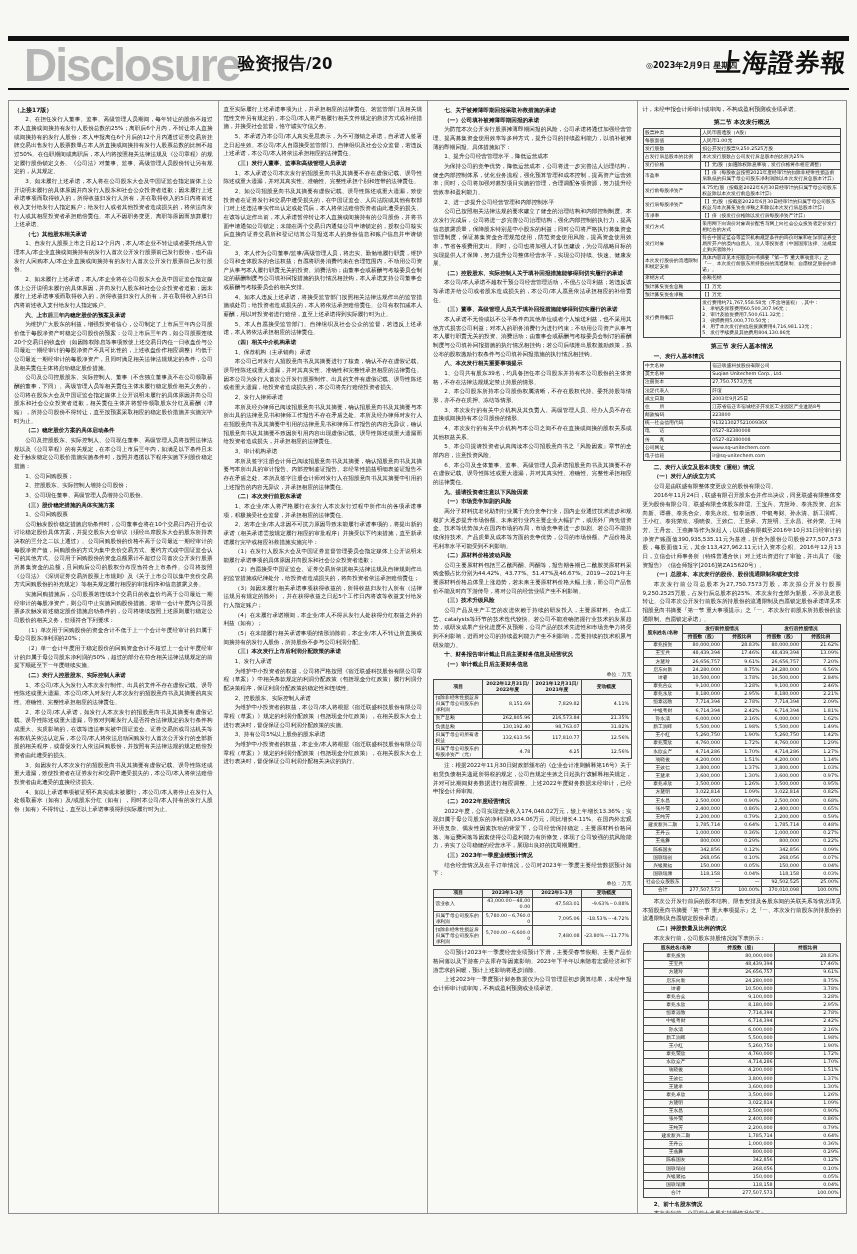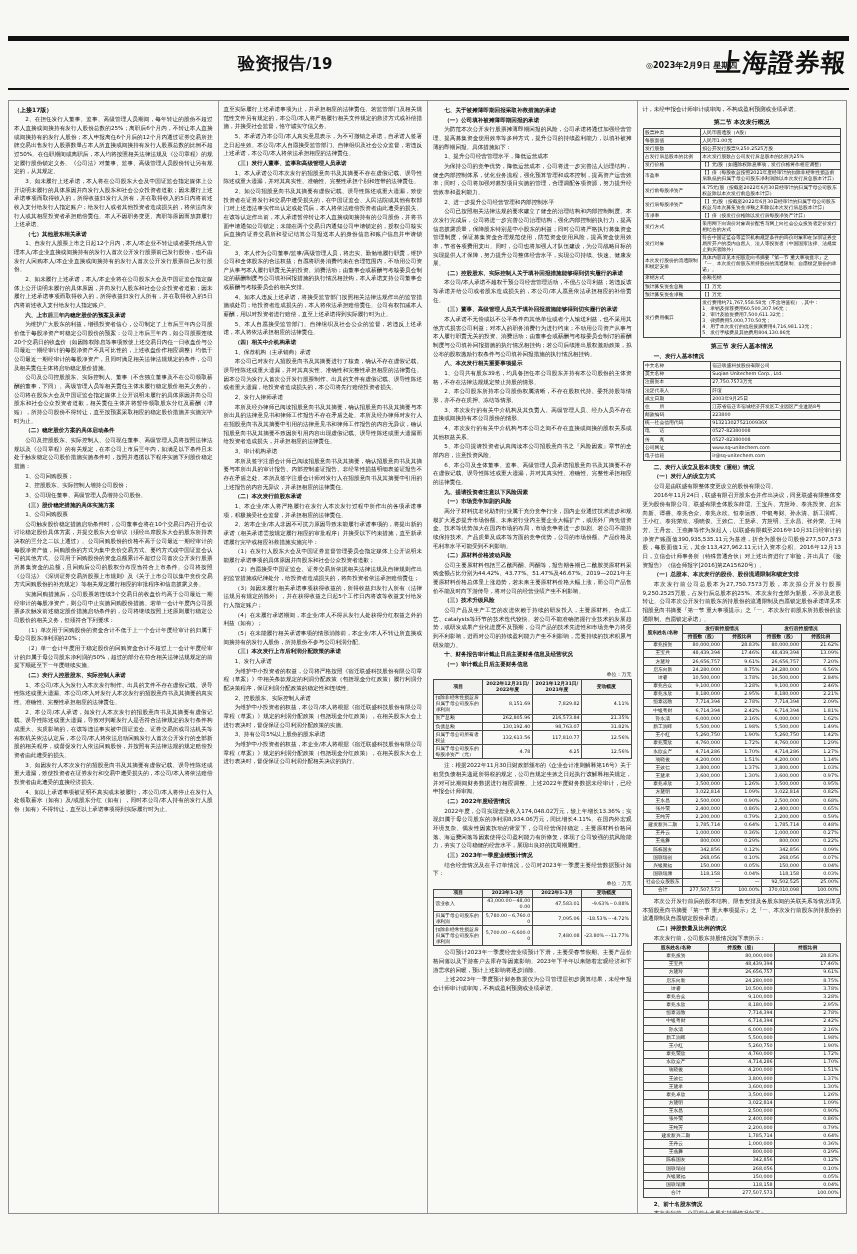--- a/index.html
+++ b/index.html
@@ -33,21 +33,22 @@
   td.num{text-align:right;} td.ctr{text-align:center;} td.lft{text-align:left;}
   td.kvk{width:27%;text-align:left;font-weight:normal;}
   td.kvv{white-space:pre-line;text-align:left;}
   .info td.kvk{width:32%;}
 </style>
 </head>
 <body>
 
 <div class="page">
   <div class="top-rule"></div>
-  <div class="cn-title"><span>验资报告</span><span class="pg">/19</span></div>
+  <div class="brand">Disclosure</div>
+  <div class="cn-title"><span>验资报告</span><span class="pg">/20</span></div>
   <div class="date-line">◎2023年2月9日 星期四</div>
   <div class="masthead">上海證券報</div>
   <div class="head-rule"></div>
   <div class="frame" id="columns">
       <div class="col">
         <div class="mark">（上接17版）</div>
         <div class="para">2、在担任发行人董事、监事、高级管理人员期间，每年转让的股份不超过本人直接或间接持有发行人股份总数的25%；离职后6个月内，不转让本人直接或间接持有的发行人股份；本人申报离任6个月后的12个月内通过证券交易所挂牌交易出售发行人股票数量占本人所直接或间接持有发行人股票总数的比例不超过50%。在任职期间或离职后，本人均将按照相关法律法规及《公司章程》的规定履行股份锁定义务。《公司法》对董事、监事、高级管理人员股份转让另有规定的，从其规定。</div>
         <div class="para">3、如未履行上述承诺，本人将在公司股东大会及中国证监会指定媒体上公开说明未履行的具体原因并向发行人股东和社会公众投资者道歉；因未履行上述承诺事项而取得收入的，所得收益归发行人所有，并在取得收入的5日内将前述收入支付给发行人指定账户；给发行人或者其他投资者造成损失的，将依法向发行人或其相应投资者承担赔偿责任。本人不因职务变更、离职等原因而放弃履行上述承诺。</div>
         <div class="h-sub">（七）其他股东相关承诺</div>
         <div class="para">1、自发行人股票上市之日起12个月内，本人/本企业不转让或者委托他人管理本人/本企业直接或间接持有的发行人首次公开发行股票前已发行股份，也不由发行人回购本人/本企业直接或间接持有的发行人首次公开发行股票前已发行股份。</div>

